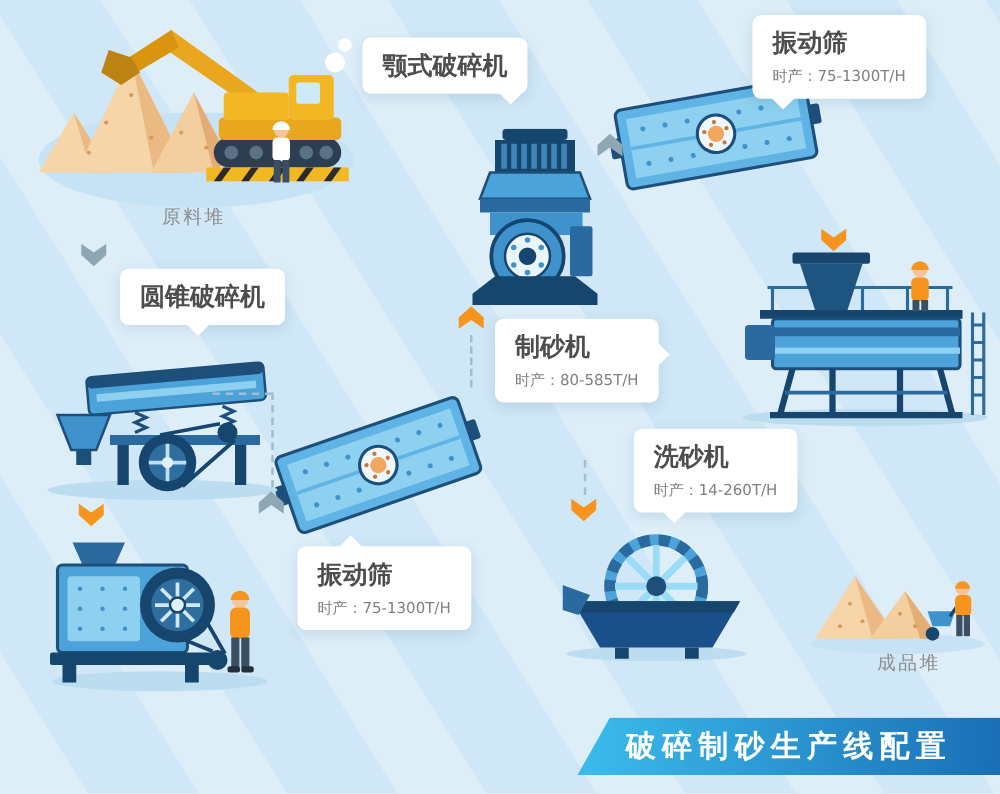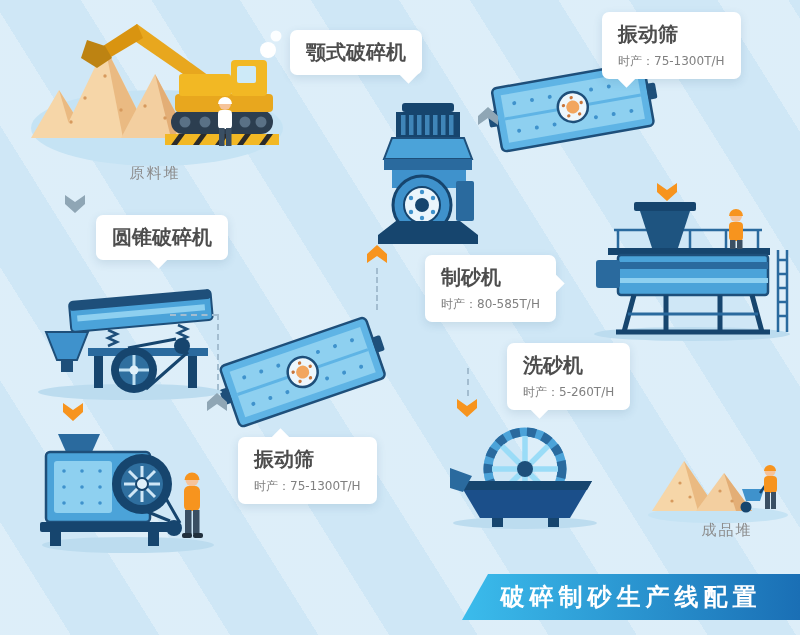--- a/index.html
+++ b/index.html
@@ -367,36 +367,36 @@
     <div class="tail" style="bottom:-6px;left:18px"></div>
     <div class="name">振动筛</div>
     <div class="cap">时产：75-1300T/H</div>
   </div>
 
   <div class="callout" style="left:96px;top:215px">
     <div class="tail" style="bottom:-6px;left:56px"></div>
     <div class="name">圆锥破碎机</div>
   </div>
 
-  <div class="callout" style="left:425px;top:255px">
+  <div class="callout" style="left:396px;top:255px">
     <div class="tail" style="right:-6px;top:22px"></div>
     <div class="name">制砂机</div>
     <div class="cap">时产：80-585T/H</div>
   </div>
 
   <div class="callout" style="left:238px;top:437px">
     <div class="tail" style="top:-6px;left:36px"></div>
     <div class="name">振动筛</div>
     <div class="cap">时产：75-1300T/H</div>
   </div>
 
   <div class="callout" style="left:507px;top:343px">
     <div class="tail" style="bottom:-6px;left:26px"></div>
     <div class="name">洗砂机</div>
-    <div class="cap">时产：5-260T/H</div>
+    <div class="cap">时产：14-260T/H</div>
   </div>
 
 
   <div class="label" style="left:100px;top:164px;width:110px">原料堆</div>
   <div class="label" style="left:652px;top:521px;width:150px">成品堆</div>
 
   <div class="banner">
     <span>破碎制砂生产线配置</span>
   </div>
 

